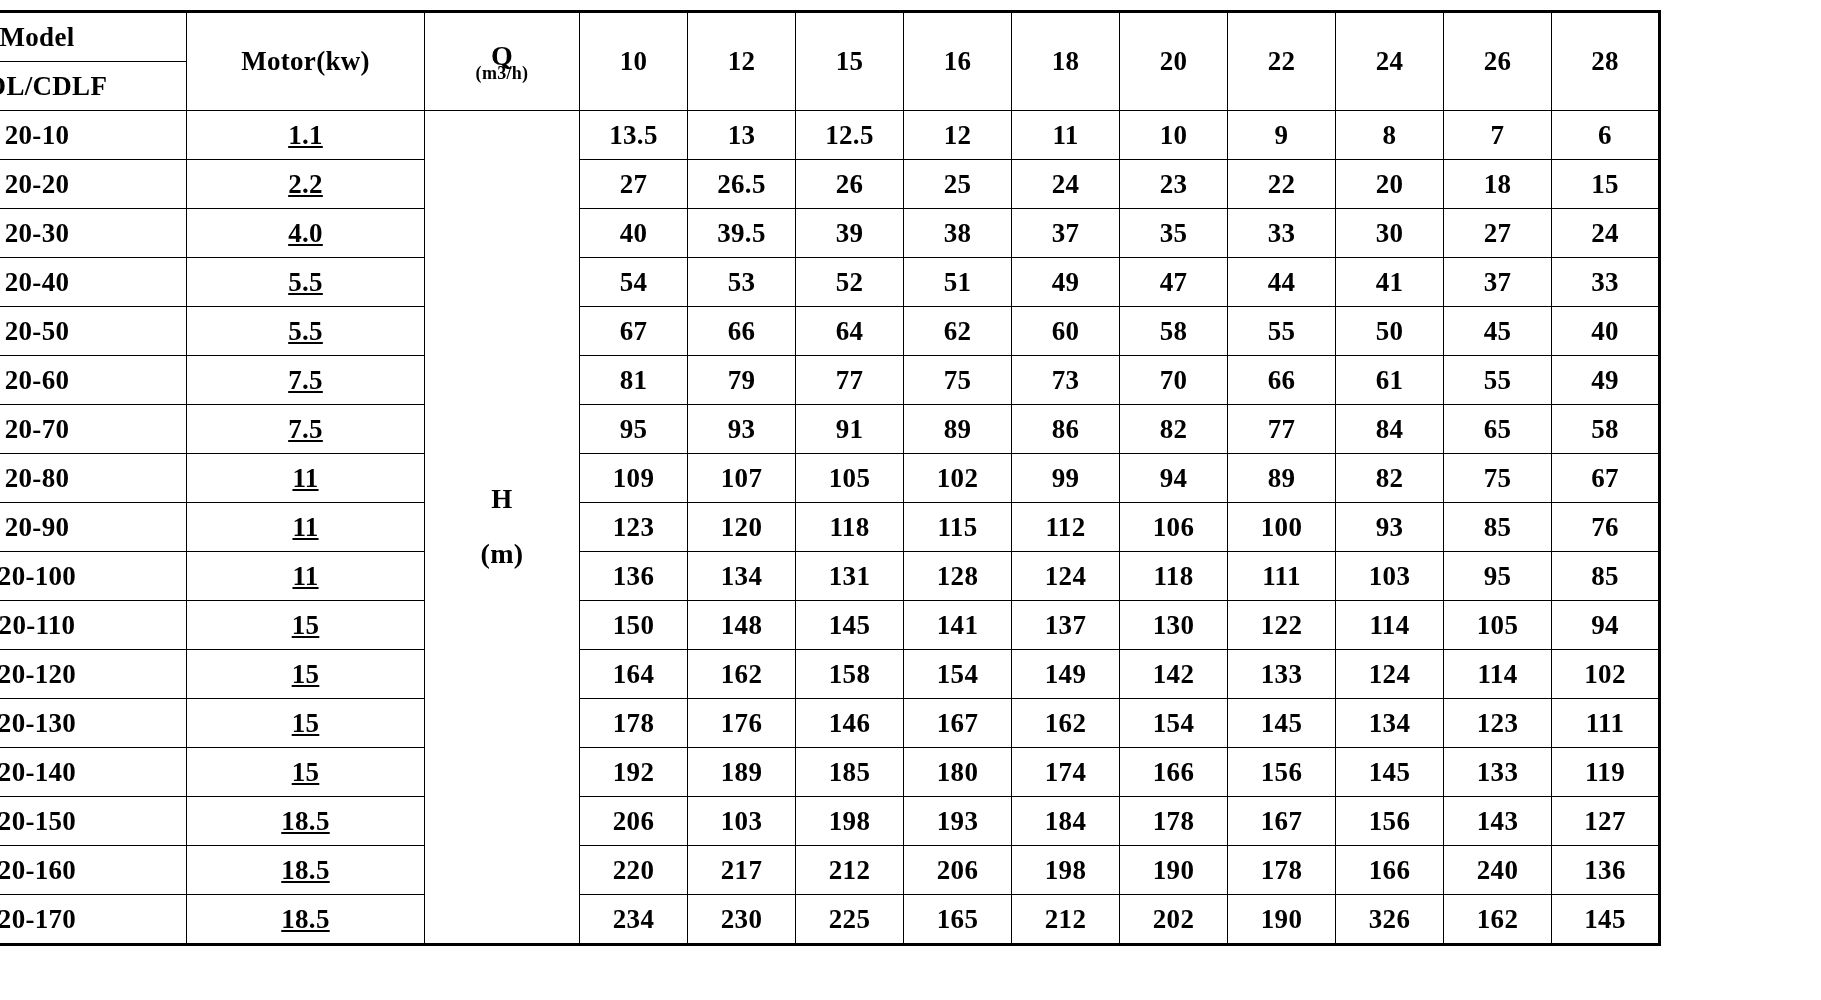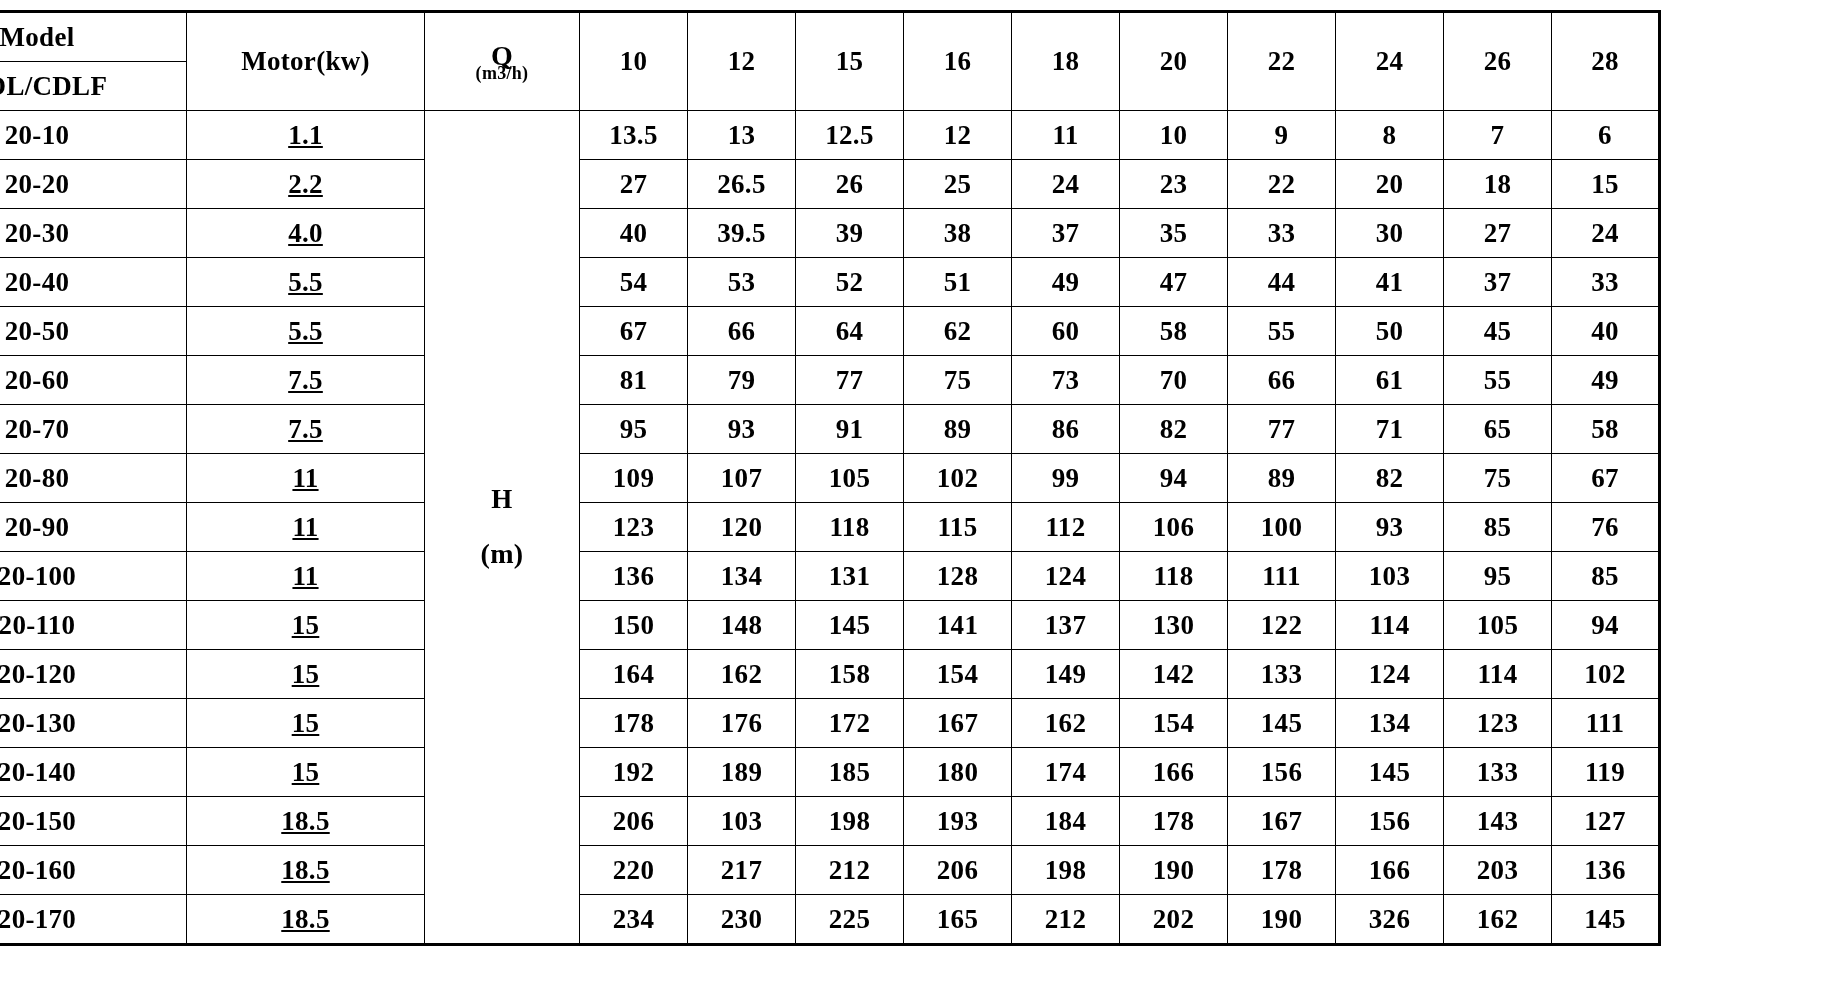--- a/index.html
+++ b/index.html
@@ -237,21 +237,21 @@
       <tr>
         <td class="model-cell">20-70</td>
         <td class="motor-cell">7.5</td>
         <td class="val">95</td>
         <td class="val">93</td>
         <td class="val">91</td>
         <td class="val">89</td>
         <td class="val">86</td>
         <td class="val">82</td>
         <td class="val">77</td>
-        <td class="val">71</td>
+        <td class="val">84</td>
         <td class="val">65</td>
         <td class="val">58</td>
       </tr>
       <tr>
         <td class="model-cell">20-80</td>
         <td class="motor-cell">11</td>
         <td class="val">109</td>
         <td class="val">107</td>
         <td class="val">105</td>
         <td class="val">102</td>
@@ -316,21 +316,21 @@
         <td class="val">133</td>
         <td class="val">124</td>
         <td class="val">114</td>
         <td class="val">102</td>
       </tr>
       <tr>
         <td class="model-cell">20-130</td>
         <td class="motor-cell">15</td>
         <td class="val">178</td>
         <td class="val">176</td>
-        <td class="val">172</td>
+        <td class="val">146</td>
         <td class="val">167</td>
         <td class="val">162</td>
         <td class="val">154</td>
         <td class="val">145</td>
         <td class="val">134</td>
         <td class="val">123</td>
         <td class="val">111</td>
       </tr>
       <tr>
         <td class="model-cell">20-140</td>
@@ -364,21 +364,21 @@
         <td class="model-cell">20-160</td>
         <td class="motor-cell">18.5</td>
         <td class="val">220</td>
         <td class="val">217</td>
         <td class="val">212</td>
         <td class="val">206</td>
         <td class="val">198</td>
         <td class="val">190</td>
         <td class="val">178</td>
         <td class="val">166</td>
-        <td class="val">203</td>
+        <td class="val">240</td>
         <td class="val">136</td>
       </tr>
       <tr>
         <td class="model-cell">20-170</td>
         <td class="motor-cell">18.5</td>
         <td class="val">234</td>
         <td class="val">230</td>
         <td class="val">225</td>
         <td class="val">165</td>
         <td class="val">212</td>

